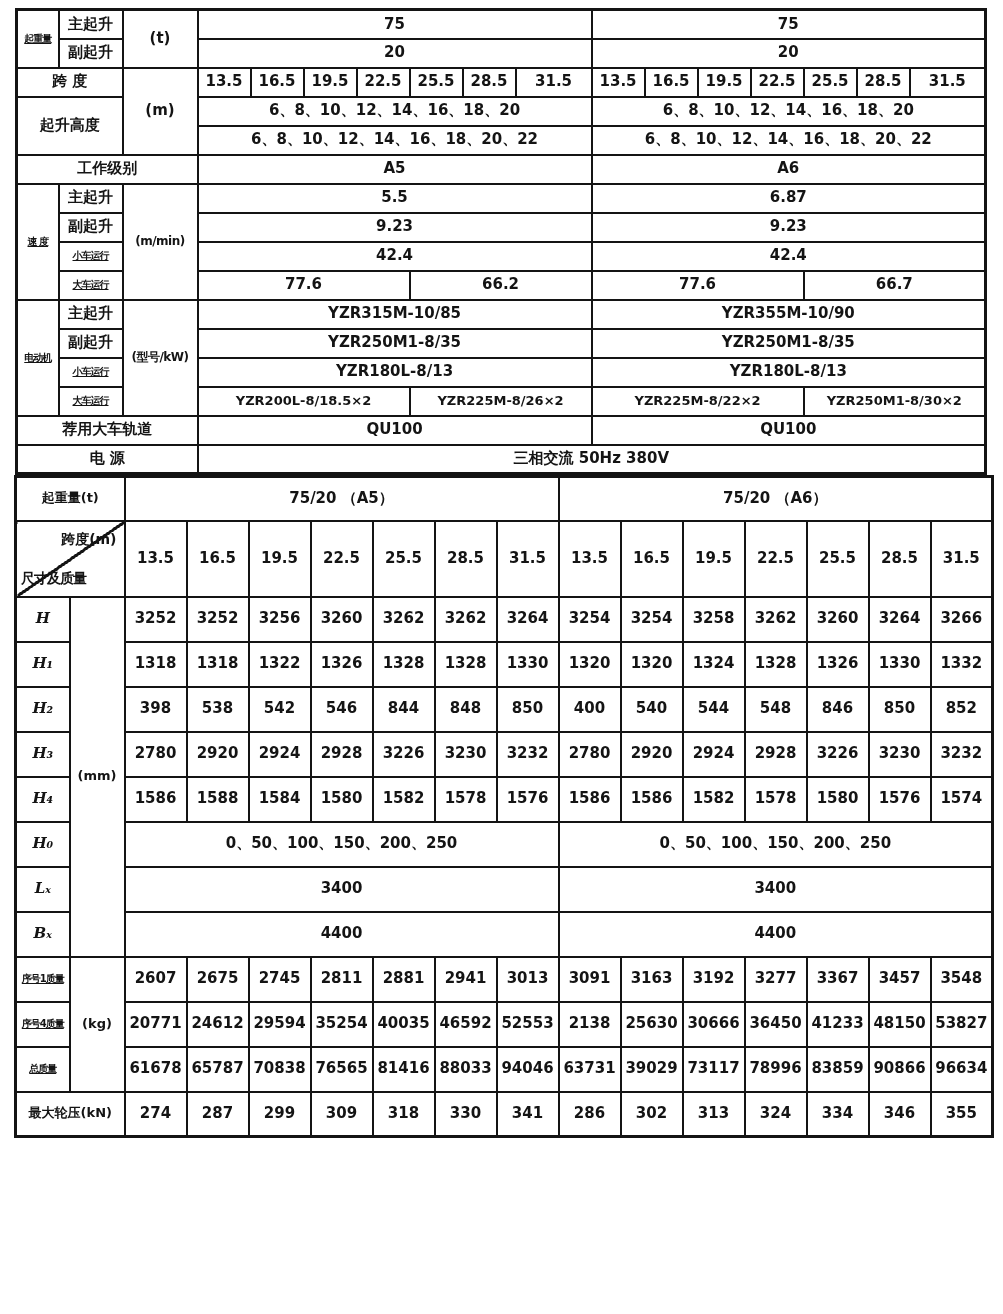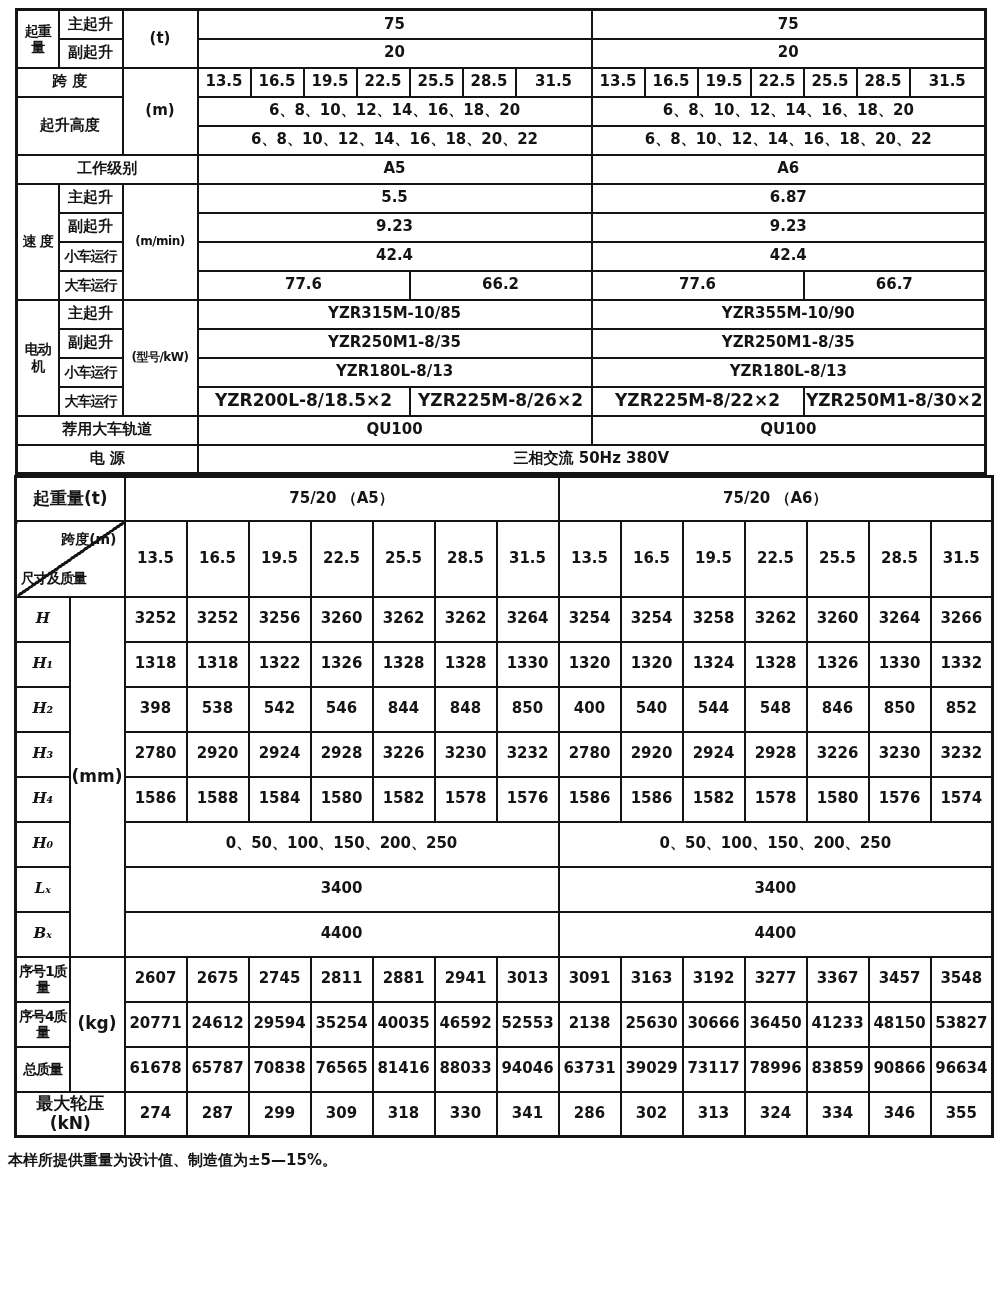--- a/index.html
+++ b/index.html
@@ -9,22 +9,22 @@
   .sub-title{text-align:center;font-size:19px;font-weight:bold;letter-spacing:2px;margin:9px 0 7px 0;}
   table{border-collapse:collapse;table-layout:fixed;background:#fff;border:3px solid #141414;}
   .t1{width:969px;margin-left:15px;}
   .t2{width:977px;margin-left:14px;}
   td{border:2px solid #141414;text-align:center;vertical-align:middle;font-weight:bold;
      font-size:15px;padding:0 1px;overflow:hidden;line-height:1.15;}
   .t1 tr{height:29px;}
   .t2 tr{height:45px;}
   .t2 tr.hdr1{height:44px;}
   .t2 tr.hdr2{height:76px;}
-  .sq{font-size:14px;letter-spacing:-1px;}
-  .sm{font-size:17px;}
+  .sq{font-size:10px;letter-spacing:-1px;text-decoration:underline;}
+  .sm{font-size:13px;}
   .xs{font-size:12px;letter-spacing:-0.5px;}
   .sym{font-family:"DejaVu Serif","Liberation Serif",serif;font-style:italic;font-size:15px;}
   .diag{position:relative;padding:0;
     background:linear-gradient(to bottom right,
       transparent 0, transparent calc(50% - 1.5px),
       #141414 calc(50% - 1.5px), #141414 calc(50% + 1.5px),
       transparent calc(50% + 1.5px), transparent 100%);}
   .diag .dtop{position:absolute;top:9px;right:7px;font-size:14px;font-weight:bold;}
   .diag .dbot{position:absolute;bottom:9px;left:4px;font-size:14px;font-weight:bold;letter-spacing:-1px;}
   .footnote{font-size:15px;font-weight:bold;margin:13px 0 0 8px;}
@@ -372,15 +372,14 @@
           <td>302</td>
           <td>313</td>
           <td>324</td>
           <td>334</td>
           <td>346</td>
           <td>355</td>
         </tr>
   </tbody>
     </table>
 
-  <div class="footnote">本样所提供重量为设计值、制造值为±5—15%。</div>
 
 </div>
 
 </body></html>

